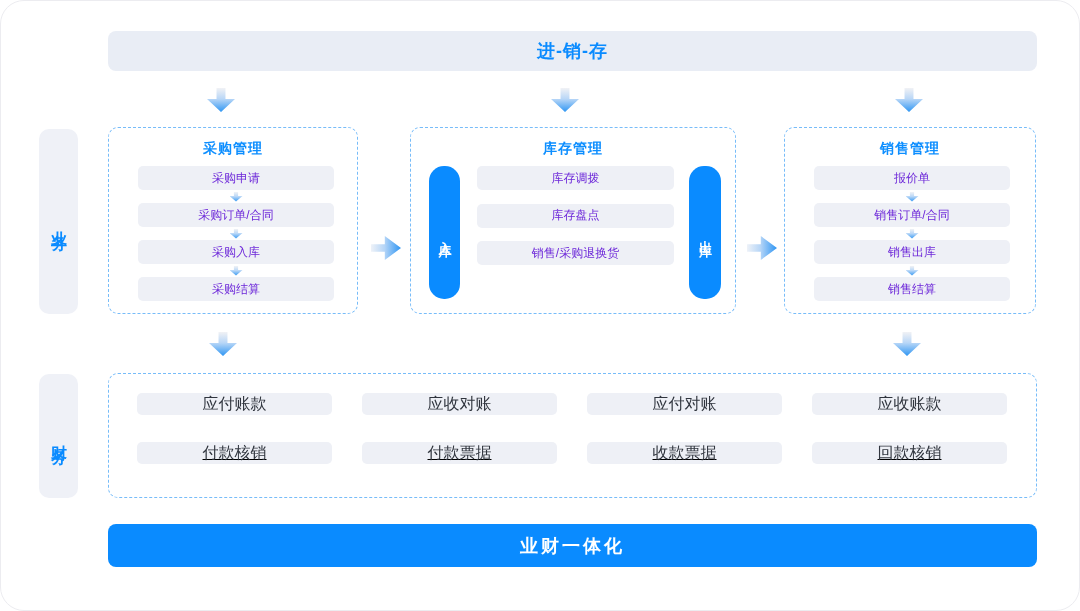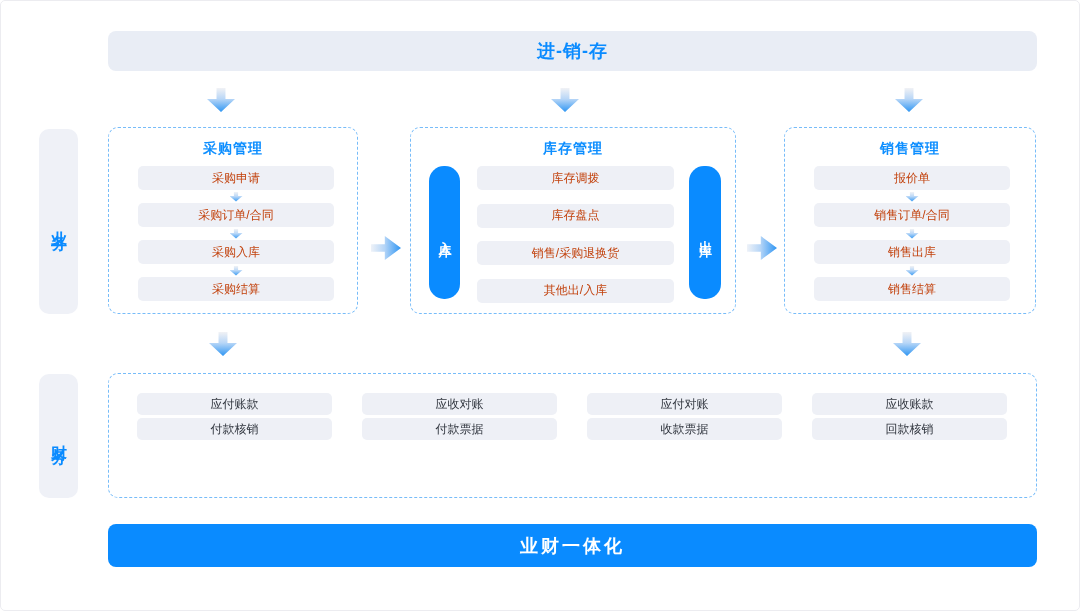--- a/index.html
+++ b/index.html
@@ -3,21 +3,21 @@
 <meta charset="utf-8">
 <style>
   * { margin: 0; padding: 0; box-sizing: border-box; }
   html, body { background: #ffffff; }
   body { font-family: "Liberation Sans", "DejaVu Sans", sans-serif; }
 
   .canvas {
     position: relative;
     width: 1080px; height: 611px;
     background: #ffffff;
-    border-radius: 5px;
+    border-radius: 24px;
     border: 1px solid #ececf0;
     overflow: hidden;
   }
 
   
   .top-banner {
     position: absolute; left: 107px; top: 30px; width: 929px; height: 40px;
     background: #e9edf5; border-radius: 8px;
     display: flex; align-items: center; justify-content: center;
     color: #0a8bff; font-size: 18px; font-weight: bold; letter-spacing: 1px;
@@ -59,21 +59,21 @@
   .steps-col {
     position: absolute; top: 38px;
     display: flex; flex-direction: column; align-items: center;
   }
   .col-purchase  { left: 29px; width: 196px; }
   .col-inventory { left: 66px; width: 197px; gap: 13.5px; }
   .col-sales     { left: 29px; width: 196px; }
   .pill {
     width: 100%; height: 24px; background: #eef0f6; border-radius: 5px;
     display: flex; align-items: center; justify-content: center;
-    color: #c2410c; font-size: 12px;
+    color: #6d28d9; font-size: 12px;
   }
 
   
   .io-pill {
     position: absolute; top: 38px; width: 31px; height: 133px;
     background: #0a8bff; border-radius: 15px;
     display: flex; align-items: center; justify-content: center;
     color: #ffffff; font-size: 13px; font-weight: bold;
     writing-mode: vertical-rl; text-orientation: upright; letter-spacing: 3px;
   }
@@ -83,25 +83,25 @@
   
   .box-finance {
     position: absolute; left: 107px; top: 372px; width: 929px; height: 125px;
     border: 1.5px dashed #77bcf9; border-radius: 10px; background: #ffffff;
   }
   .fin-row {
     position: absolute; left: 28px; right: 29px;
     display: flex; justify-content: space-between;
   }
   .fin-row-1 { top: 19px; }
-  .fin-row-2 { top: 44px; }
+  .fin-row-2 { top: 68px; text-decoration: underline; }
   .fin-pill {
     width: 195px; height: 22px; background: #eef0f6; border-radius: 5px;
     display: flex; align-items: center; justify-content: center;
-    color: #30353e; font-size: 12px;
+    color: #30353e; font-size: 16px;
   }
   .fin-title {
     position: absolute; left: 0; right: 0; top: 94px;
     text-align: center; color: #0d8eff; font-size: 14px; font-weight: bold;
     letter-spacing: 1px;
   }
 
   
   .arrow-down {
     clip-path: polygon(34% 0, 66% 0, 66% 46%, 100% 46%, 50% 100%, 0 46%, 34% 46%);
@@ -152,21 +152,20 @@
 
   <div class="group-box box-inventory">
     <div class="group-title">库存管理</div>
     <div class="io-pill io-in">
       <span>入库</span>
     </div>
     <div class="steps-col col-inventory">
       <div class="pill">库存调拨</div>
       <div class="pill">库存盘点</div>
       <div class="pill">销售/采购退换货</div>
-      <div class="pill">其他出/入库</div>
     </div>
     <div class="io-pill io-out">
       <span>出库</span>
     </div>
   </div>
 
   <div class="arrow-h arrow-right" style="left:746px;"></div>
 
   <div class="group-box box-sales">
     <div class="group-title">销售管理</div>

